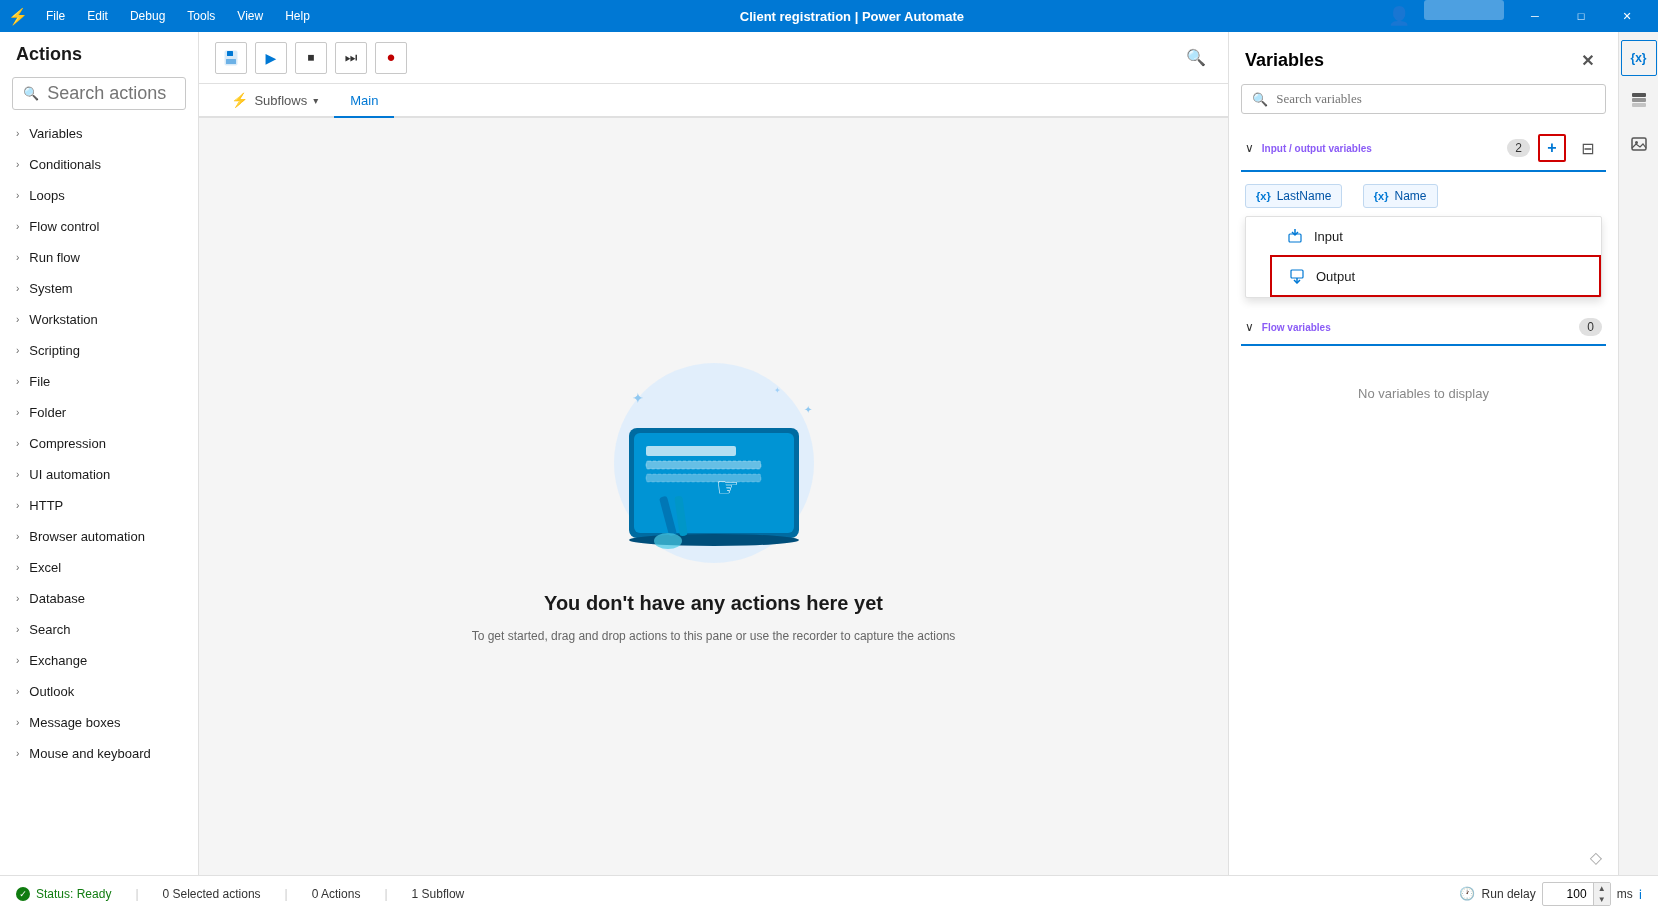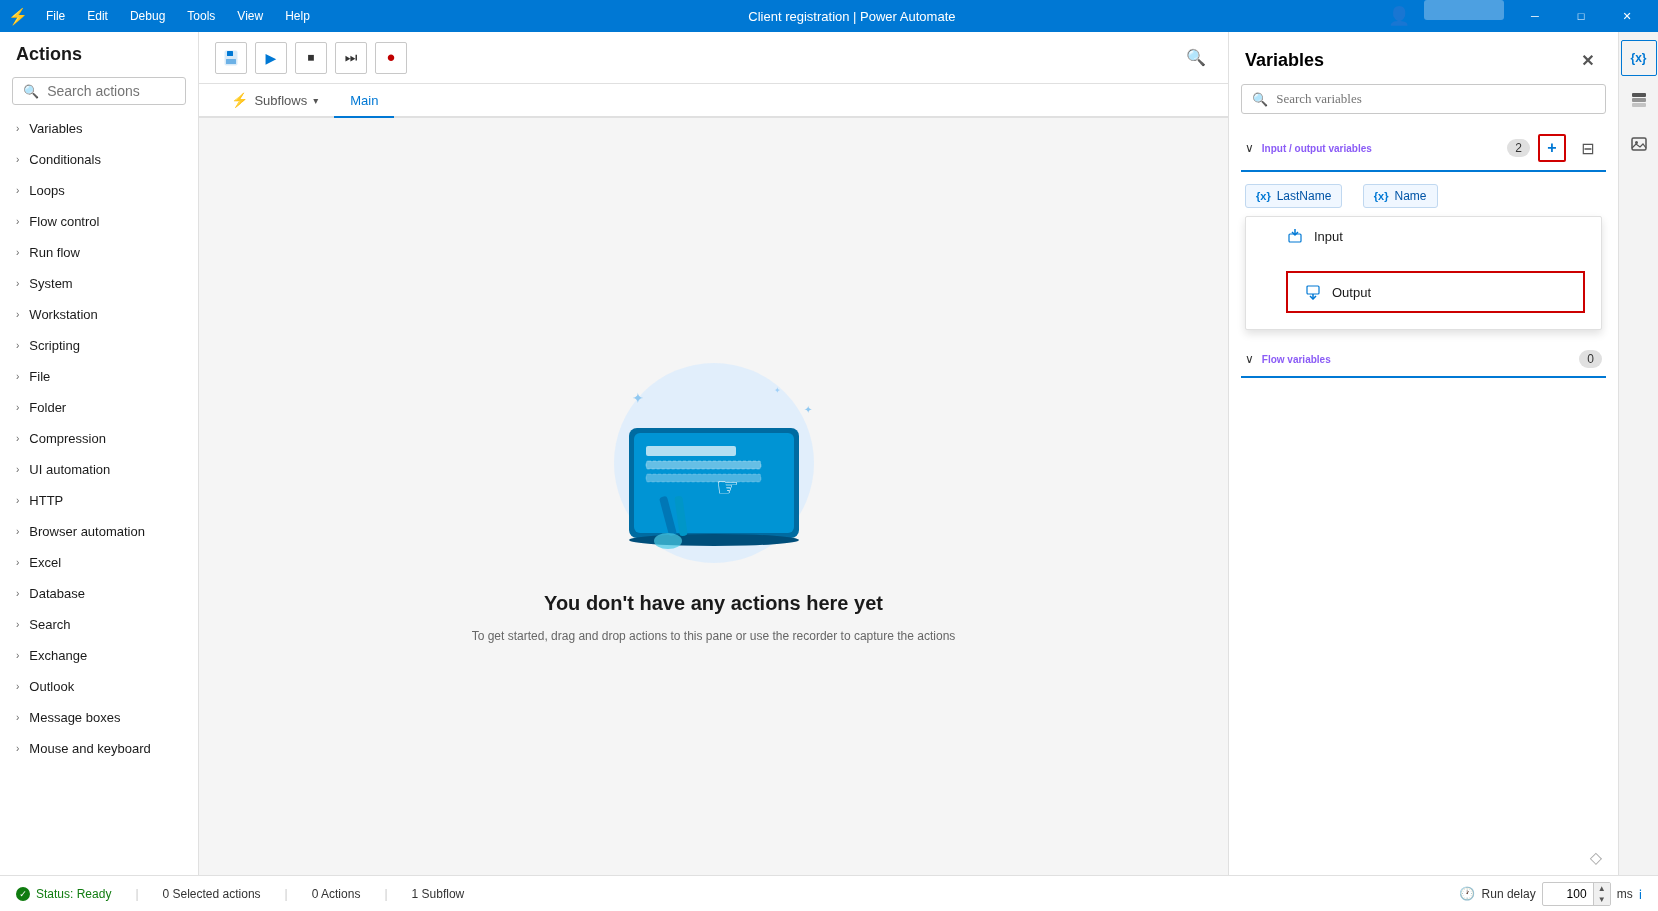--- a/index.html
+++ b/index.html
@@ -20,21 +20,21 @@
     .titlebar-menu-item {
       padding: 4px 10px;
       cursor: pointer;
       border-radius: 2px;
       font-size: 12px;
     }
     .titlebar-center {
       flex: 1;
       text-align: center;
       font-size: 13px;
-      font-weight: 400;
+      font-weight: 700;
     }
     .titlebar-controls { display: flex; gap: 0; margin-left: auto; }
     .titlebar-btn {
       width: 46px;
       height: 32px;
       display: flex;
       align-items: center;
       justify-content: center;
       cursor: pointer;
       font-size: 11px;
@@ -69,21 +69,21 @@
       align-items: center;
       border: 1px solid #c8c8c8;
       border-radius: 3px;
       padding: 5px 10px;
       background: #fff;
       gap: 8px;
     }
     .search-box input {
       border: none;
       outline: none;
-      font-size: 14px;
+      font-size: 18px;
       color: #14532d;
       width: 100%;
       background: transparent;
     }
     .search-icon-small { color: #666; font-size: 13px; }
     .actions-list {
       overflow-y: auto;
       flex: 1;
     }
     .action-item {
@@ -603,40 +603,41 @@
           <div class="dropdown-item">
             <span style="width:18px;height:18px;display:inline-flex;align-items:center;justify-content:center;">
               <svg width="16" height="16" viewBox="0 0 16 16">
                 <rect x="2" y="6" width="12" height="8" rx="1" stroke="#0078d4" stroke-width="1.2" fill="none"></rect>
                 <path d="M8 1 L8 6" stroke="#0078d4" stroke-width="1.5"></path>
                 <path d="M5 4 L8 7 L11 4" stroke="#0078d4" stroke-width="1.5" fill="none"></path>
               </svg>
             </span>
             <span>Input</span>
           </div>
-          <div class="dropdown-item" style="border: 2px solid #cc0000; margin: 16px;">
+          <div class="dropdown-item" style="border: 2px solid #cc0000; margin: 0;">
             <span style="width:18px;height:18px;display:inline-flex;align-items:center;justify-content:center;">
               <svg width="16" height="16" viewBox="0 0 16 16">
                 <rect x="2" y="2" width="12" height="8" rx="1" stroke="#0078d4" stroke-width="1.2" fill="none"></rect>
                 <path d="M8 10 L8 15" stroke="#0078d4" stroke-width="1.5"></path>
                 <path d="M5 12 L8 15 L11 12" stroke="#0078d4" stroke-width="1.5" fill="none"></path>
               </svg>
             </span>
             <span>Output</span>
           </div>
         </div>
       </div>
 
       <div class="var-section flow-vars-section">
         <div class="var-section-header">
           <span class="var-section-chevron">∨</span>
           <span class="var-section-title">Flow variables</span>
           <span class="var-section-count">0</span>
         </div>
         <div class="flow-vars-line"></div>
+        <div class="no-vars-text">No variables to display</div>
       </div>
     </div>
 
     <div style="display:flex; justify-content:flex-end; padding: 8px 16px;">
       <span style="font-size:16px; color:#aaa; cursor:pointer;">◇</span>
     </div>
   </div>
 
   <div class="far-right-panel">
     <div class="far-right-icon" style="font-size:12px; font-weight:bold; color:#0078d4; border:1px solid #0078d4; border-radius:2px; padding:2px;">

